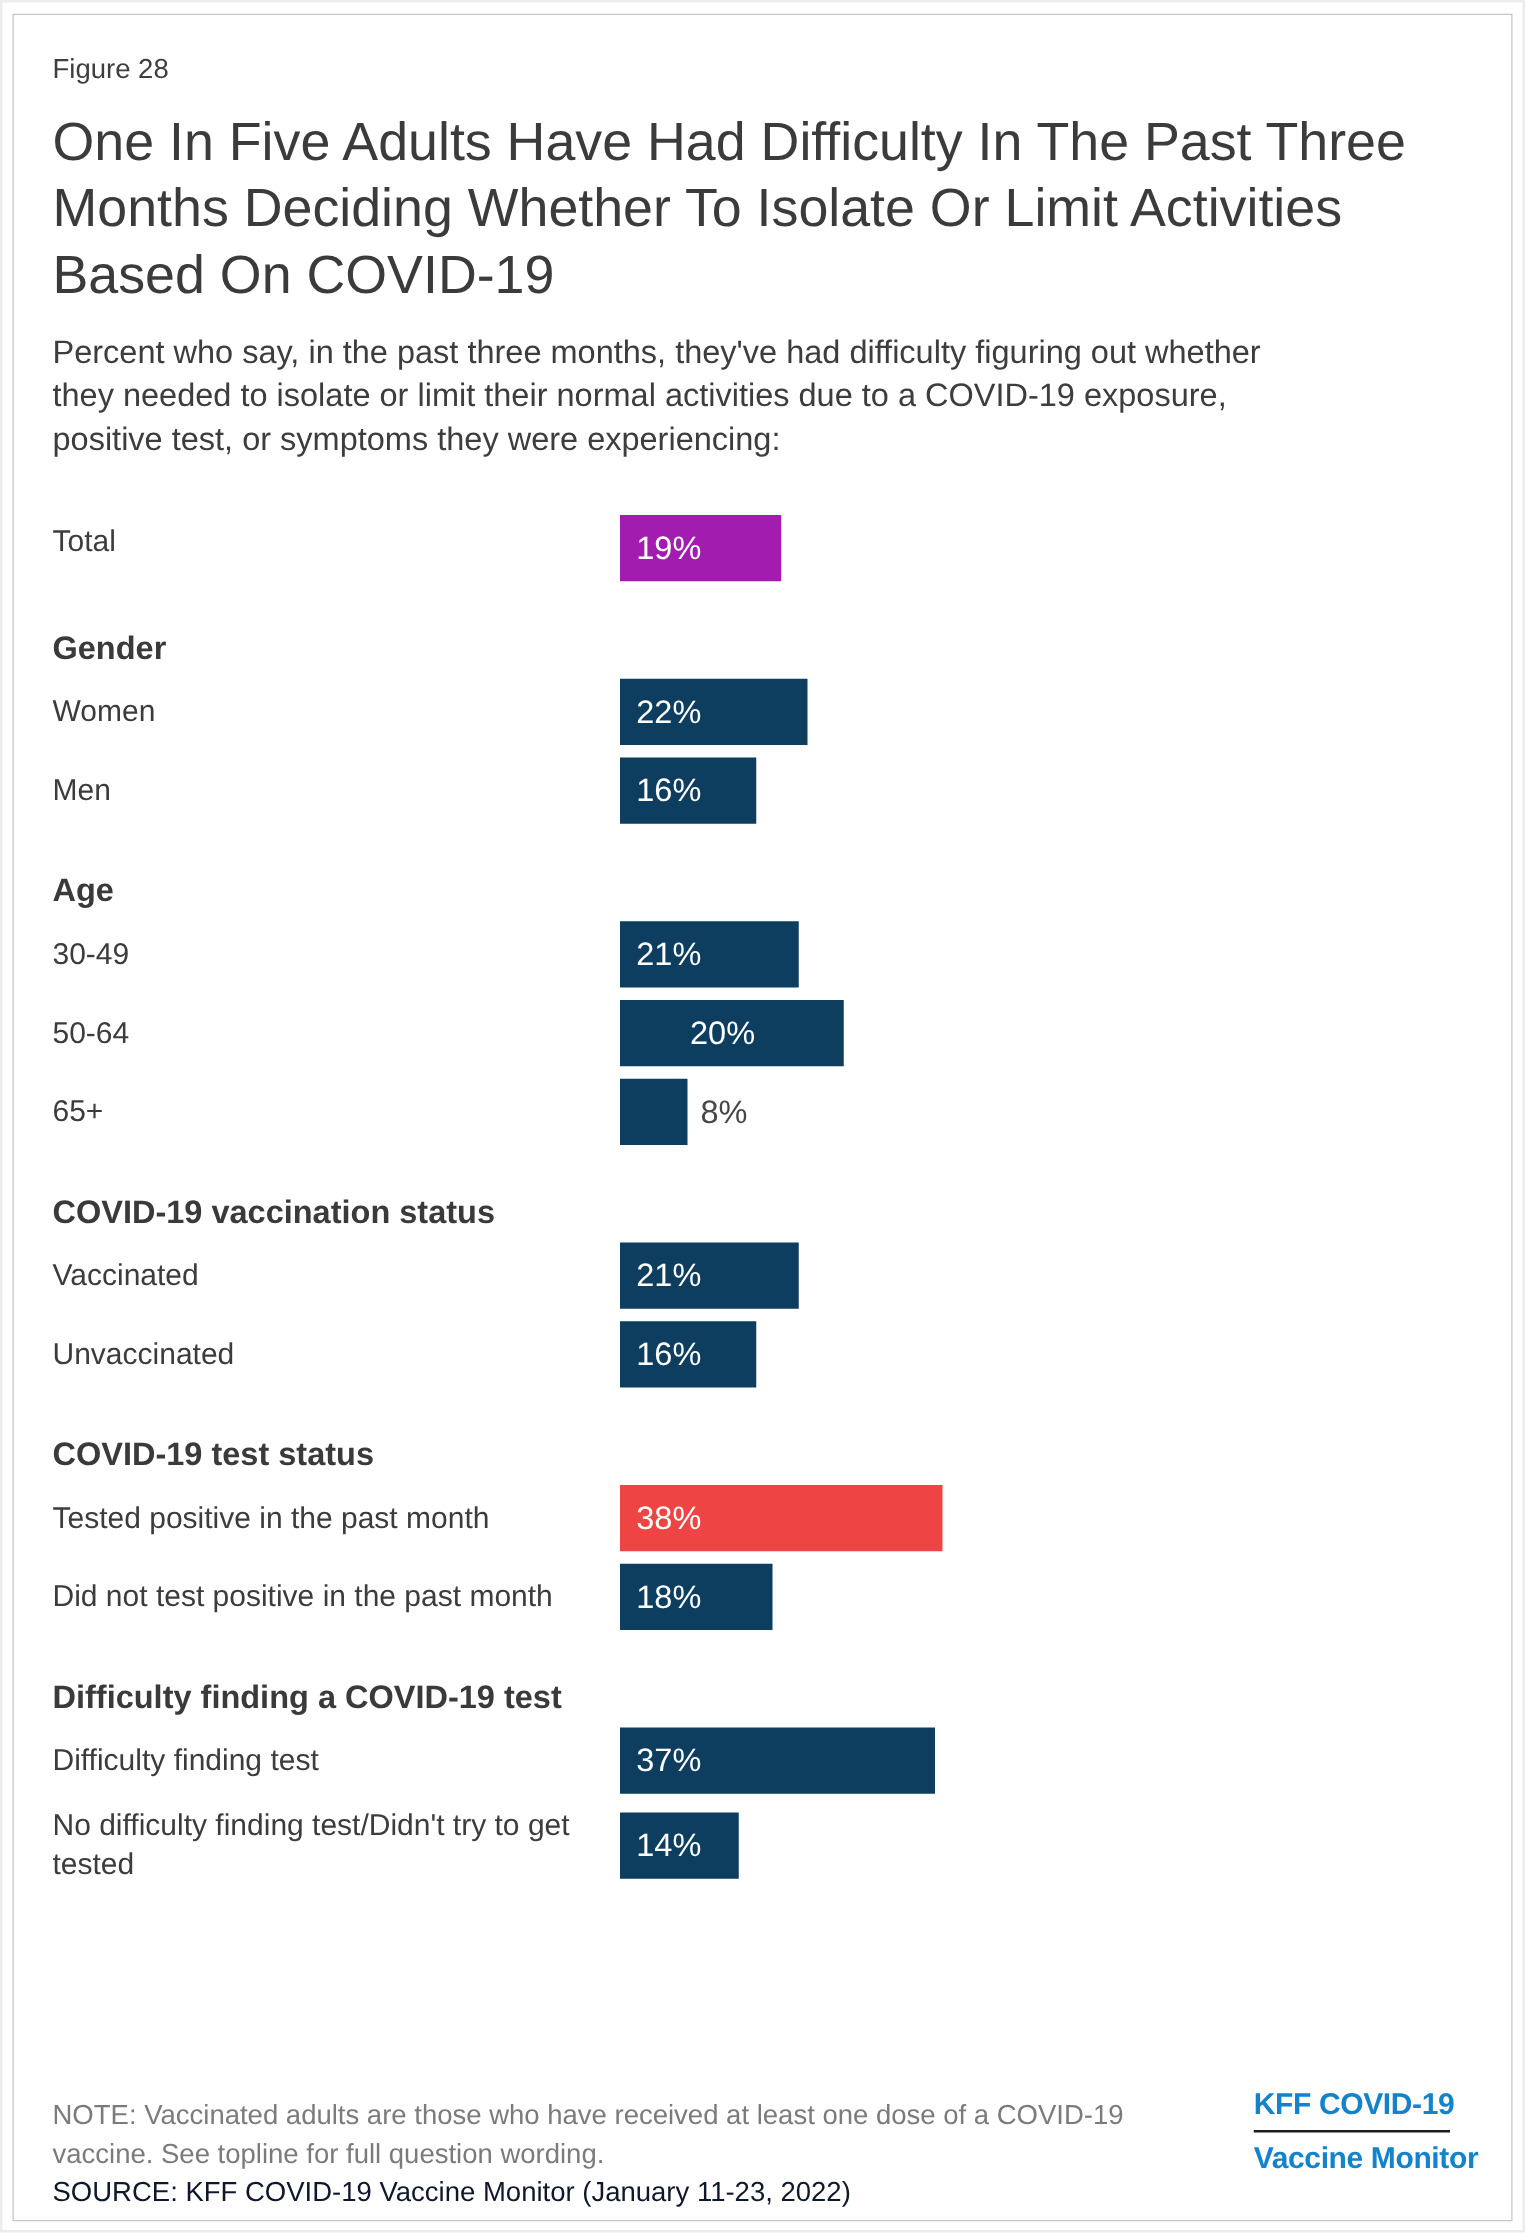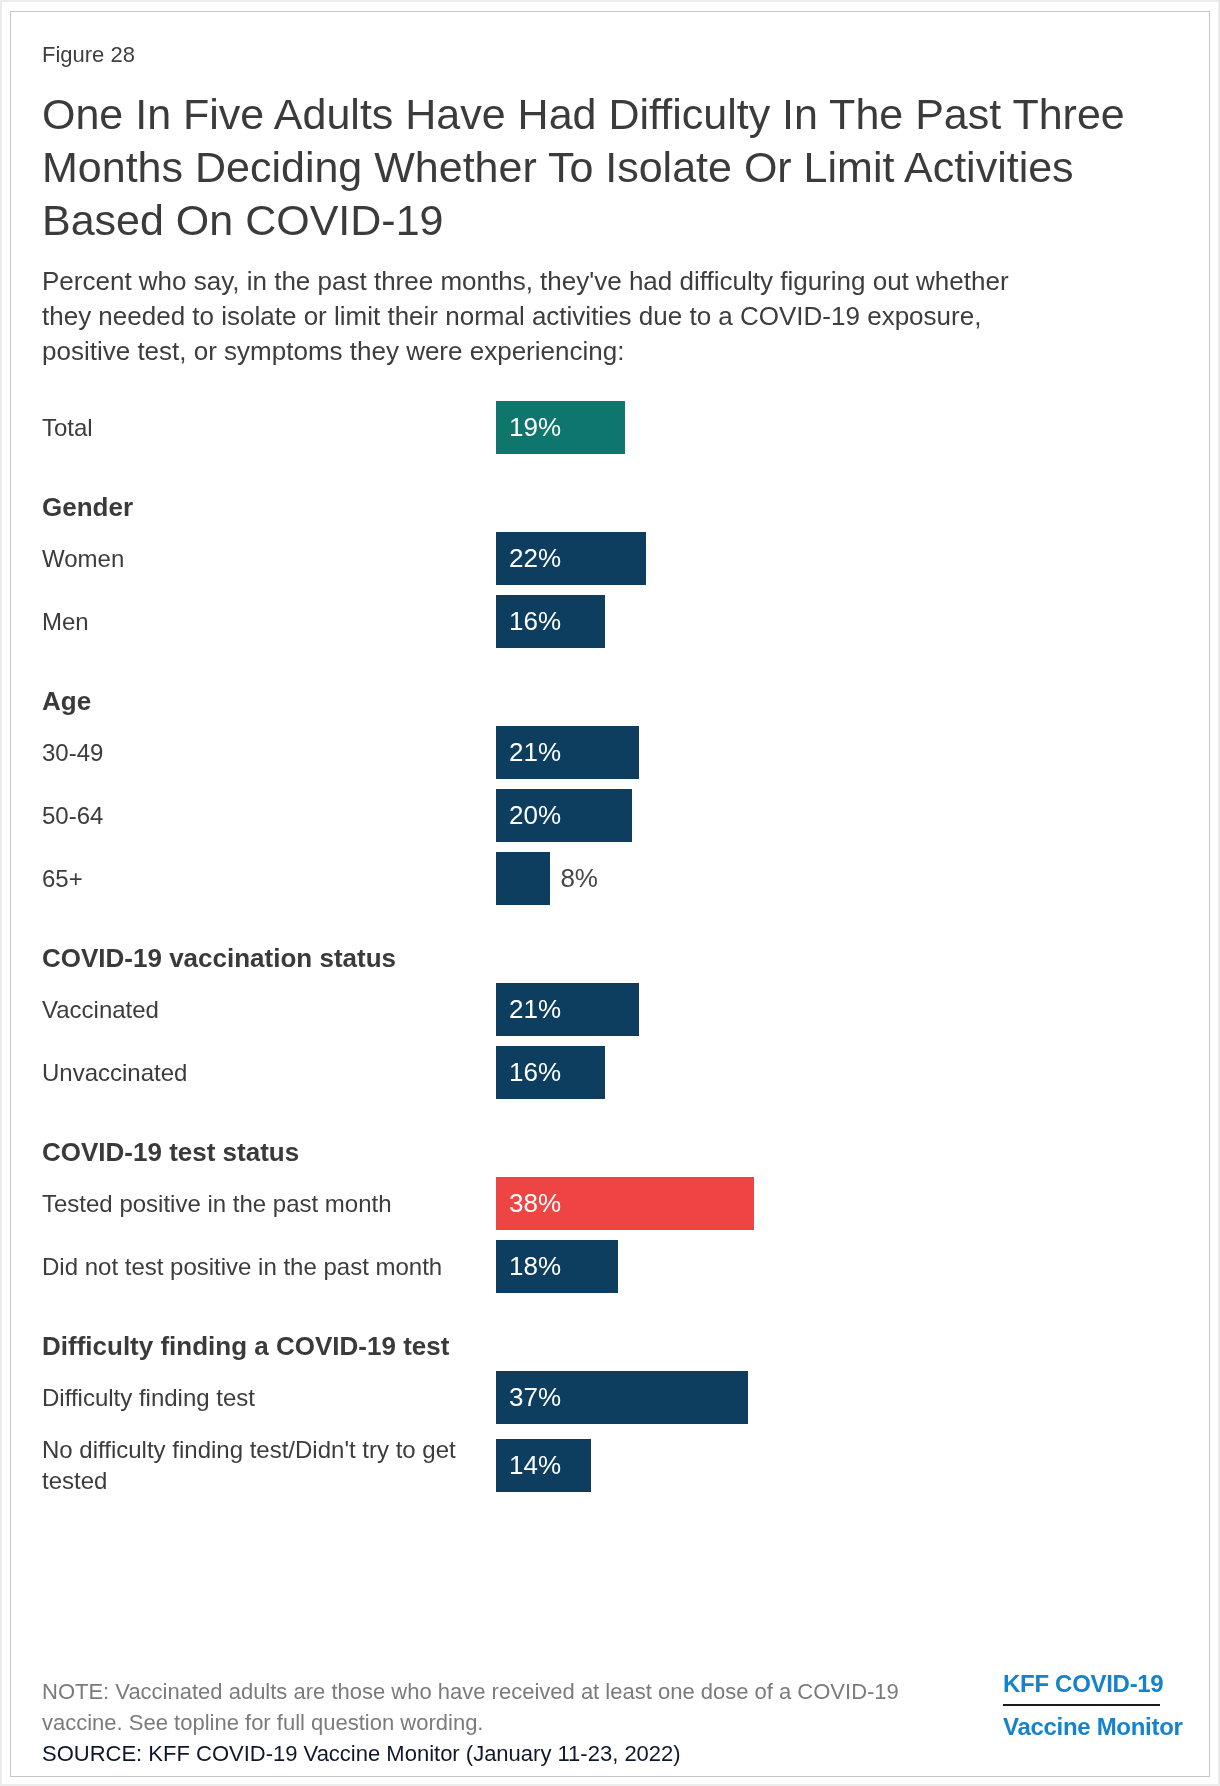--- a/index.html
+++ b/index.html
@@ -38,21 +38,21 @@
 
 <div class="content">
   <div class="figure-label">Figure 28</div>
   <h1 class="title" style="margin:20px 0 0 0;font-weight:400;">One In Five Adults Have Had Difficulty In The Past Three Months Deciding Whether To Isolate Or Limit Activities Based On COVID-19</h1>
   <div class="subtitle">Percent who say, in the past three months, they've had difficulty figuring out whether they needed to isolate or limit their normal activities due to a COVID-19 exposure, positive test, or symptoms they were experiencing:</div>
 
   <div class="chart">
 
     <div class="bar-row">
       <div class="bar-label">Total</div>
-      <div class="bar" style="width: 129.2px; background: #0f766e;">
+      <div class="bar" style="width: 129.2px; background: #a21caf; margin-top: 11px;">
         <span class="bar-value">19%</span>
       </div>
     </div>
 
     <div class="group-header">Gender</div>
     <div class="bar-row">
       <div class="bar-label">Women</div>
       <div class="bar" style="width: 149.6px; background: rgb(13, 62, 95);">
         <span class="bar-value">22%</span>
       </div>
@@ -66,21 +66,21 @@
 
     <div class="group-header">Age</div>
     <div class="bar-row">
       <div class="bar-label">30-49</div>
       <div class="bar" style="width: 142.8px; background: rgb(13, 62, 95);">
         <span class="bar-value">21%</span>
       </div>
     </div>
     <div class="bar-row">
       <div class="bar-label">50-64</div>
-      <div class="bar" style="width: 136px; background: rgb(13, 62, 95);">
+      <div class="bar" style="width: 136px; background: rgb(13, 62, 95); padding-left: 43px;">
         <span class="bar-value">20%</span>
       </div>
     </div>
     <div class="bar-row">
       <div class="bar-label">65+</div>
       <div class="bar" style="width: 54.4px; background: rgb(13, 62, 95);"></div>
       <span class="bar-value-outside">8%</span>
     </div>
 
     <div class="group-header">COVID-19 vaccination status</div>

